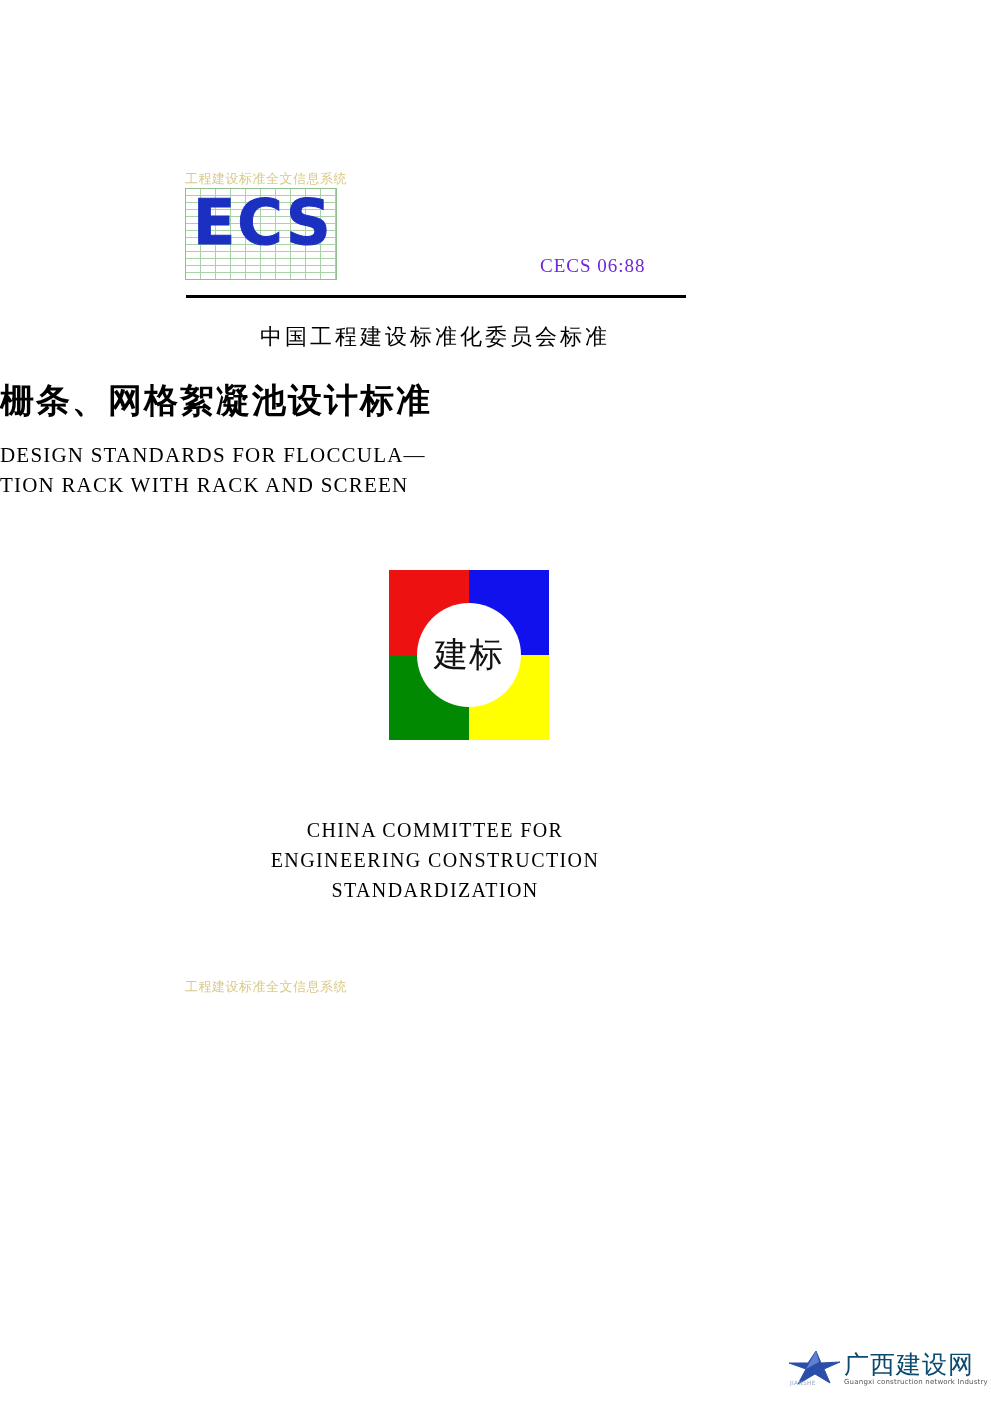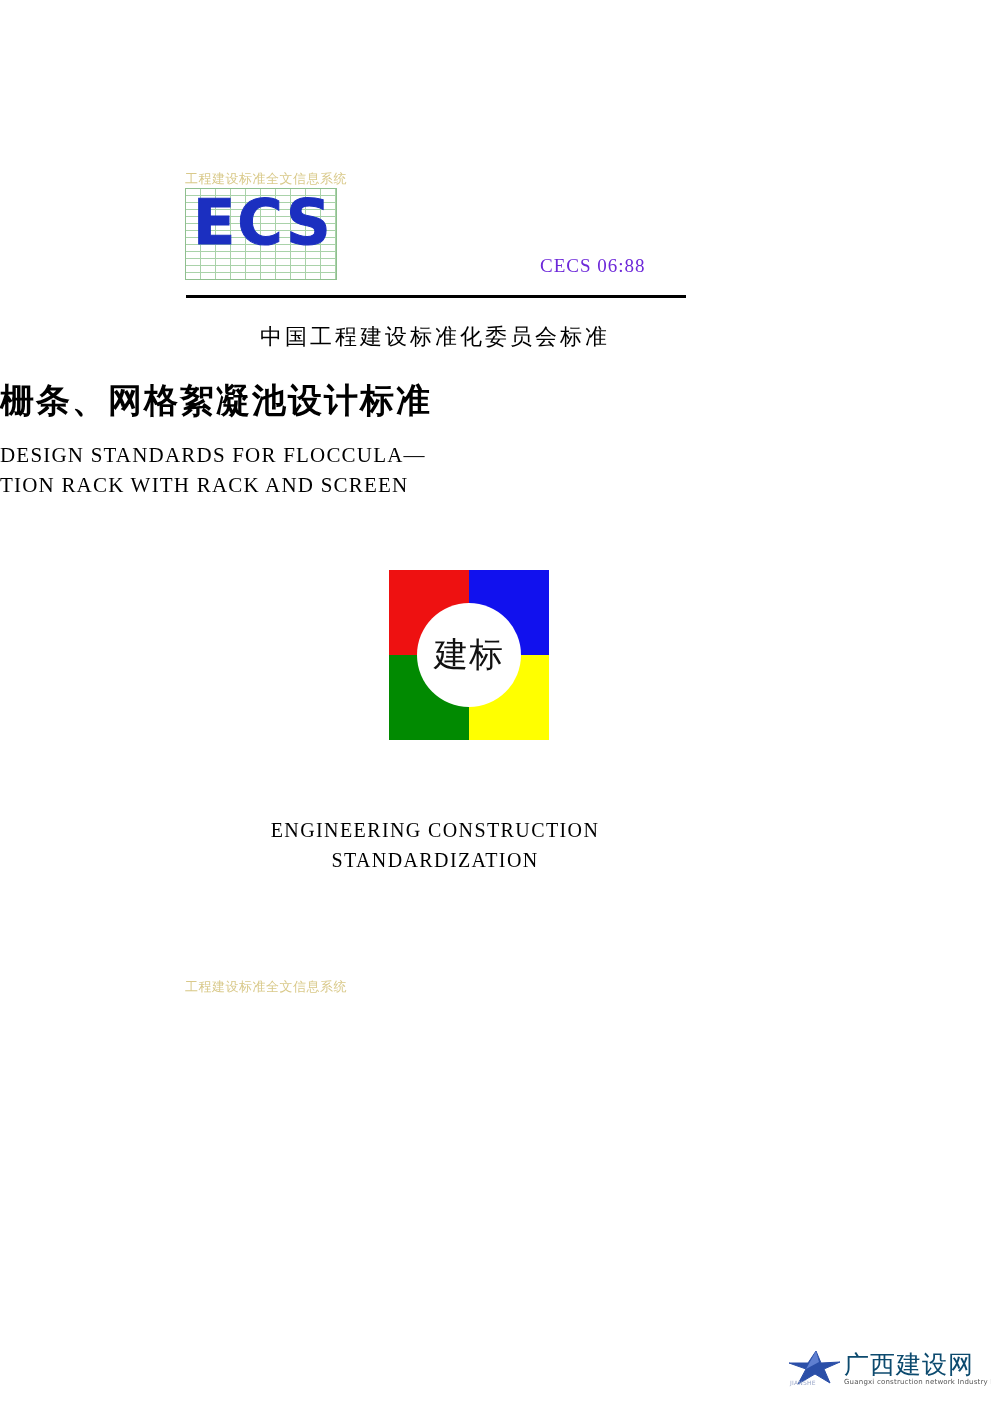--- a/index.html
+++ b/index.html
@@ -254,20 +254,21 @@
 <div class="emblem">
   <div class="q q-tl" style="background: rgb(238, 17, 17);"></div>
   <div class="q q-tr" style="background: rgb(17, 17, 238);"></div>
   <div class="q q-bl" style="background: rgb(1, 138, 1);"></div>
   <div class="q q-br" style="background: rgb(255, 255, 0);"></div>
   <div class="circle" style="background: rgb(255, 255, 255);"></div>
   <div class="emblem-text">建标</div>
 </div>
 
 <div class="org">
+  <div>CHINA COMMITTEE FOR</div>
   <div>ENGINEERING CONSTRUCTION</div>
   <div>STANDARDIZATION</div>
 </div>
 
 <div class="watermark-low">工程建设标准全文信息系统</div>
 
 <div class="site-logo">
   <div class="star">
     <svg width="56" height="36" viewBox="0 0 56 36" xmlns="http://www.w3.org/2000/svg">
       <polygon points="30,1 35,13 54,12 38,19 44,33 29,24 12,34 20,19 3,13 22,13" fill="#2b4fa8" stroke="#2b4fa8" stroke-width="1"></polygon>

